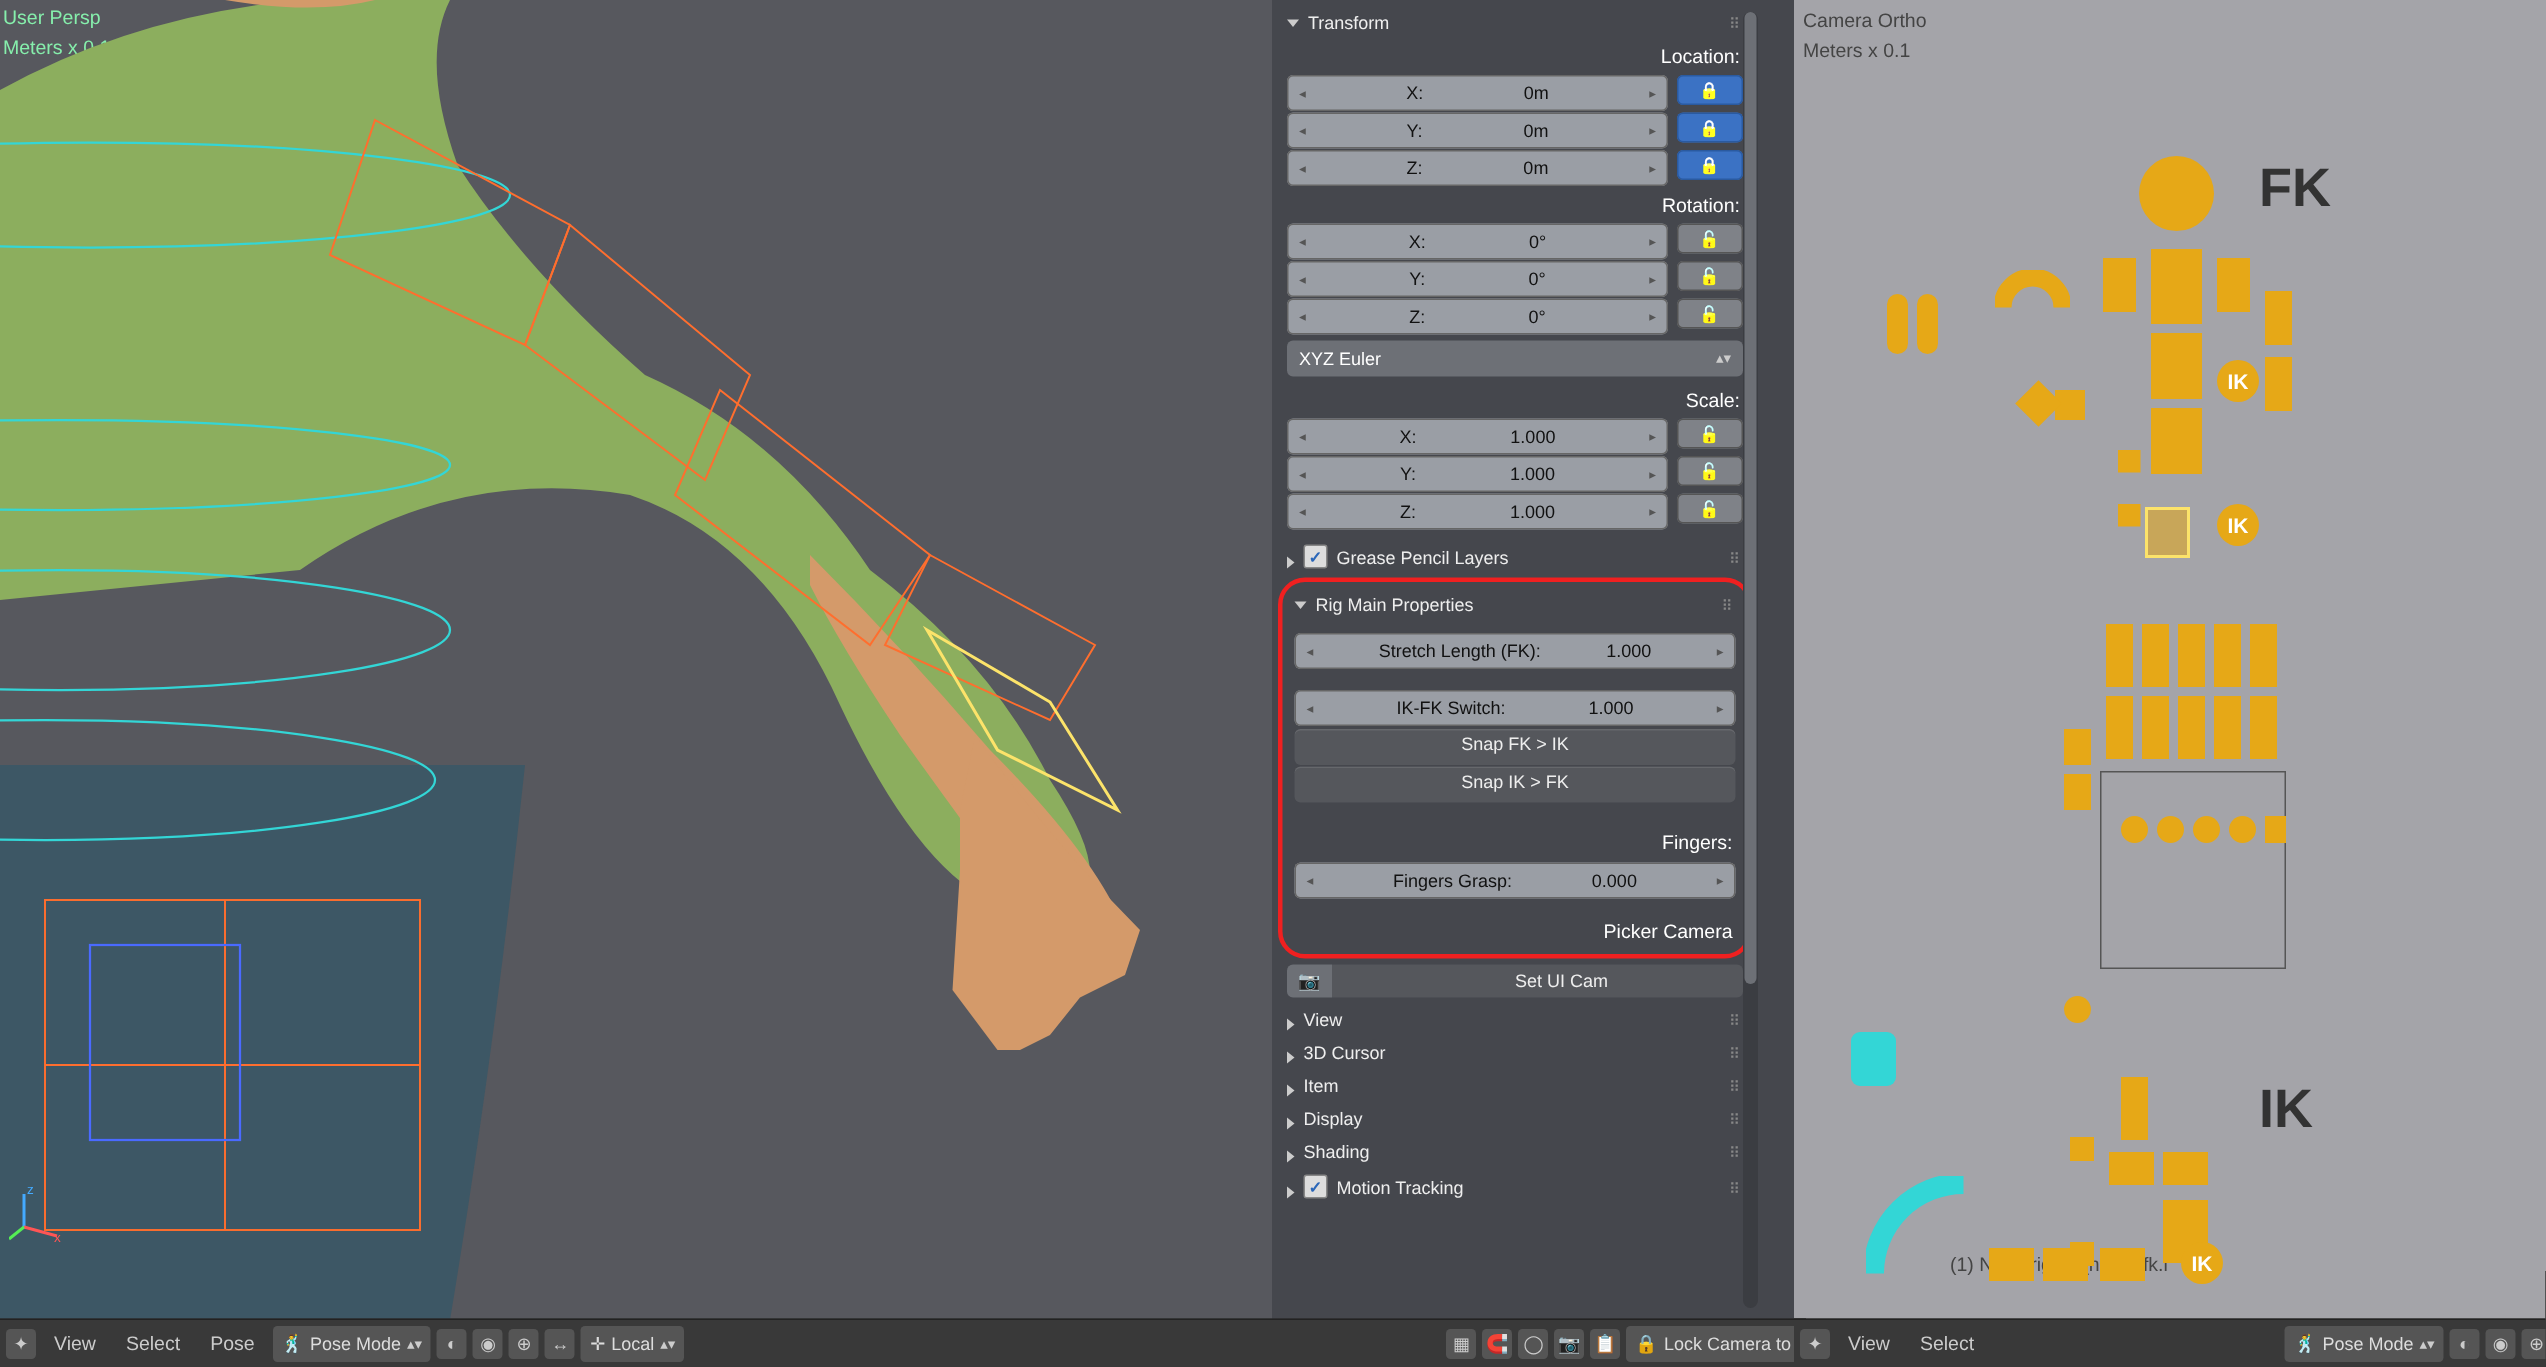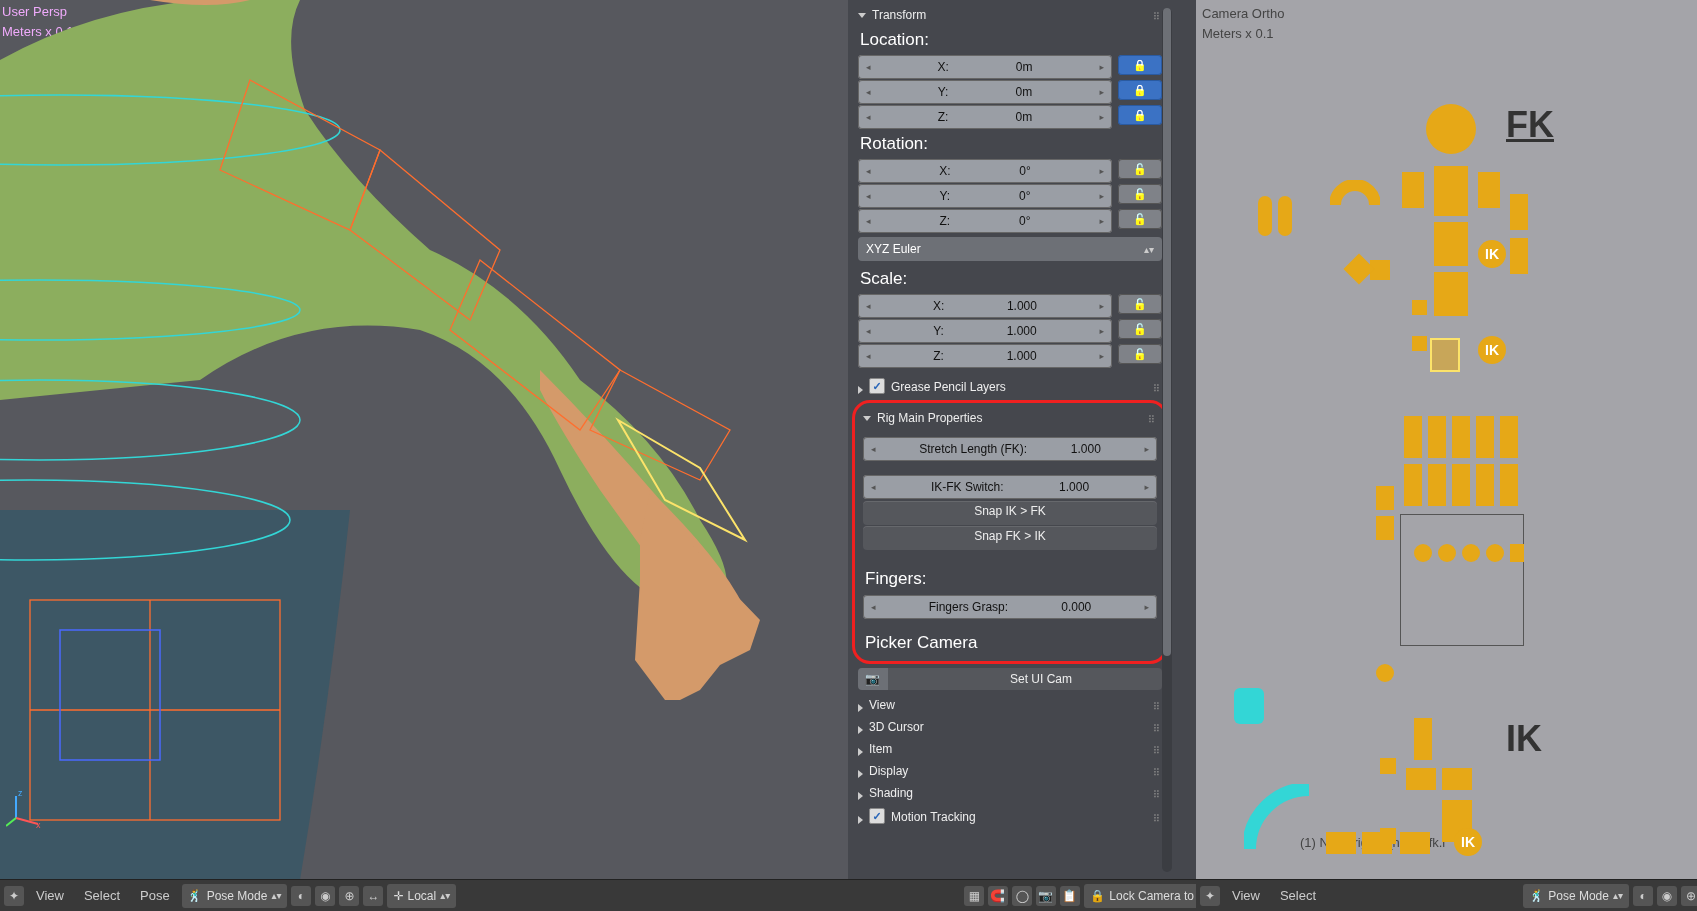--- a/index.html
+++ b/index.html
@@ -15,39 +15,39 @@
     position: relative;
   }
   .viewport-left {
     position: absolute;
     left: 0;
     top: 0;
     width: 848px;
     height: 880px;
     background: #57585e;
   }
-  .viewport-label { position:absolute; color:#f0abfc; font-size:13px; }
+  .viewport-label { position:absolute; color:#86efac; font-size:13px; }
   .panel-mid {
     position: absolute;
     left: 848px;
     top: 0;
     width: 328px;
     height: 880px;
     background: #45474d;
     overflow: hidden;
   }
   .panel-inner { padding: 4px 8px 4px 4px; }
   .section-header {
     display:flex; align-items:flex-end; gap:6px;
     color:#eee; padding:4px 6px; cursor:pointer;
   }
   .tri { width:0;height:0;border-left:5px solid #ccc;border-top:4px solid transparent;border-bottom:4px solid transparent; }
   .tri.down { border-left:4px solid transparent;border-right:4px solid transparent;border-top:5px solid #ccc; }
   .drag-dots { margin-left:auto; color:#888; letter-spacing:2px; font-size:10px;}
-  .row-label { color:#fff; padding:4px 8px; font-size:17px; }
+  .row-label { color:#fff; padding:4px 8px; font-size:13px;text-align:right; }
   .field-row { display:flex; gap:6px; margin:1px 6px; }
   .num-input {
     flex:1; background:#9a9ea5; color:#111; border-radius:4px; padding:2px 8px;
     display:flex; justify-content:space-between; align-items:center; height:20px;
     box-shadow: inset 0 0 0 1px #666;
   }
   .num-input .arrow { color:#555; font-size:9px; }
   .lock-btn {
     width:44px; background:#3b72c4; border-radius:4px; display:flex;align-items:center;justify-content:center;height:20px;
     box-shadow: inset 0 0 0 1px #2a5aa0;
@@ -278,22 +278,22 @@
           <span>Stretch Length (FK):</span>
           <span>1.000</span>
           <span class="arrow">▸</span>
         </div>
       <div class="num-input full" style="margin-top:14px">
           <span class="arrow">◂</span>
           <span>IK-FK Switch:</span>
           <span>1.000</span>
           <span class="arrow">▸</span>
         </div>
+      <div class="wide-btn">Snap FK &gt; IK</div>
       <div class="wide-btn">Snap IK &gt; FK</div>
-      <div class="wide-btn">Snap FK &gt; IK</div>
       <div class="row-label" style="margin-top:15px">Fingers:</div>
       <div class="num-input full">
           <span class="arrow">◂</span>
           <span>Fingers Grasp:</span>
           <span>0.000</span>
           <span class="arrow">▸</span>
         </div>
       <div class="row-label" style="margin-top:10px">Picker Camera</div>
     </div>
 
@@ -337,21 +337,21 @@
   <div class="scrollbar-track">
       <div class="scrollbar-thumb"></div>
     </div>
 </div>
 
 <div class="panel-edge"></div>
 
 <div class="viewport-right">
   <span class="viewport-label" style="left:6px;top:6px;color:#444">Camera Ortho</span>
   <span class="viewport-label" style="left:6px;top:26px;color:#444">Meters x 0.1</span>
-  <span class="big-label" style="left:310px;top:104px;text-decoration:underline;">FK</span>
+  <span class="big-label" style="left:310px;top:104px;">FK</span>
   <span class="big-label" style="left:310px;top:718px;">IK</span>
   <span class="info-text" style="left:104px;bottom:30px;color:#444">(1) Nina_rig : c_hand_fk.l</span>
 
   <div class="shape circle" style="left:230px;top:104px;width:50px;height:50px;"></div>
   <div class="shape" style="left:238px;top:166px;width:34px;height:50px;"></div>
   <div class="shape" style="left:238px;top:222px;width:34px;height:44px;"></div>
   <div class="shape" style="left:238px;top:272px;width:34px;height:44px;"></div>
   <div class="shape" style="left:206px;top:172px;width:22px;height:36px;"></div>
   <div class="shape" style="left:282px;top:172px;width:22px;height:36px;"></div>
   <div class="shape" style="left:314px;top:194px;width:18px;height:36px;"></div>

